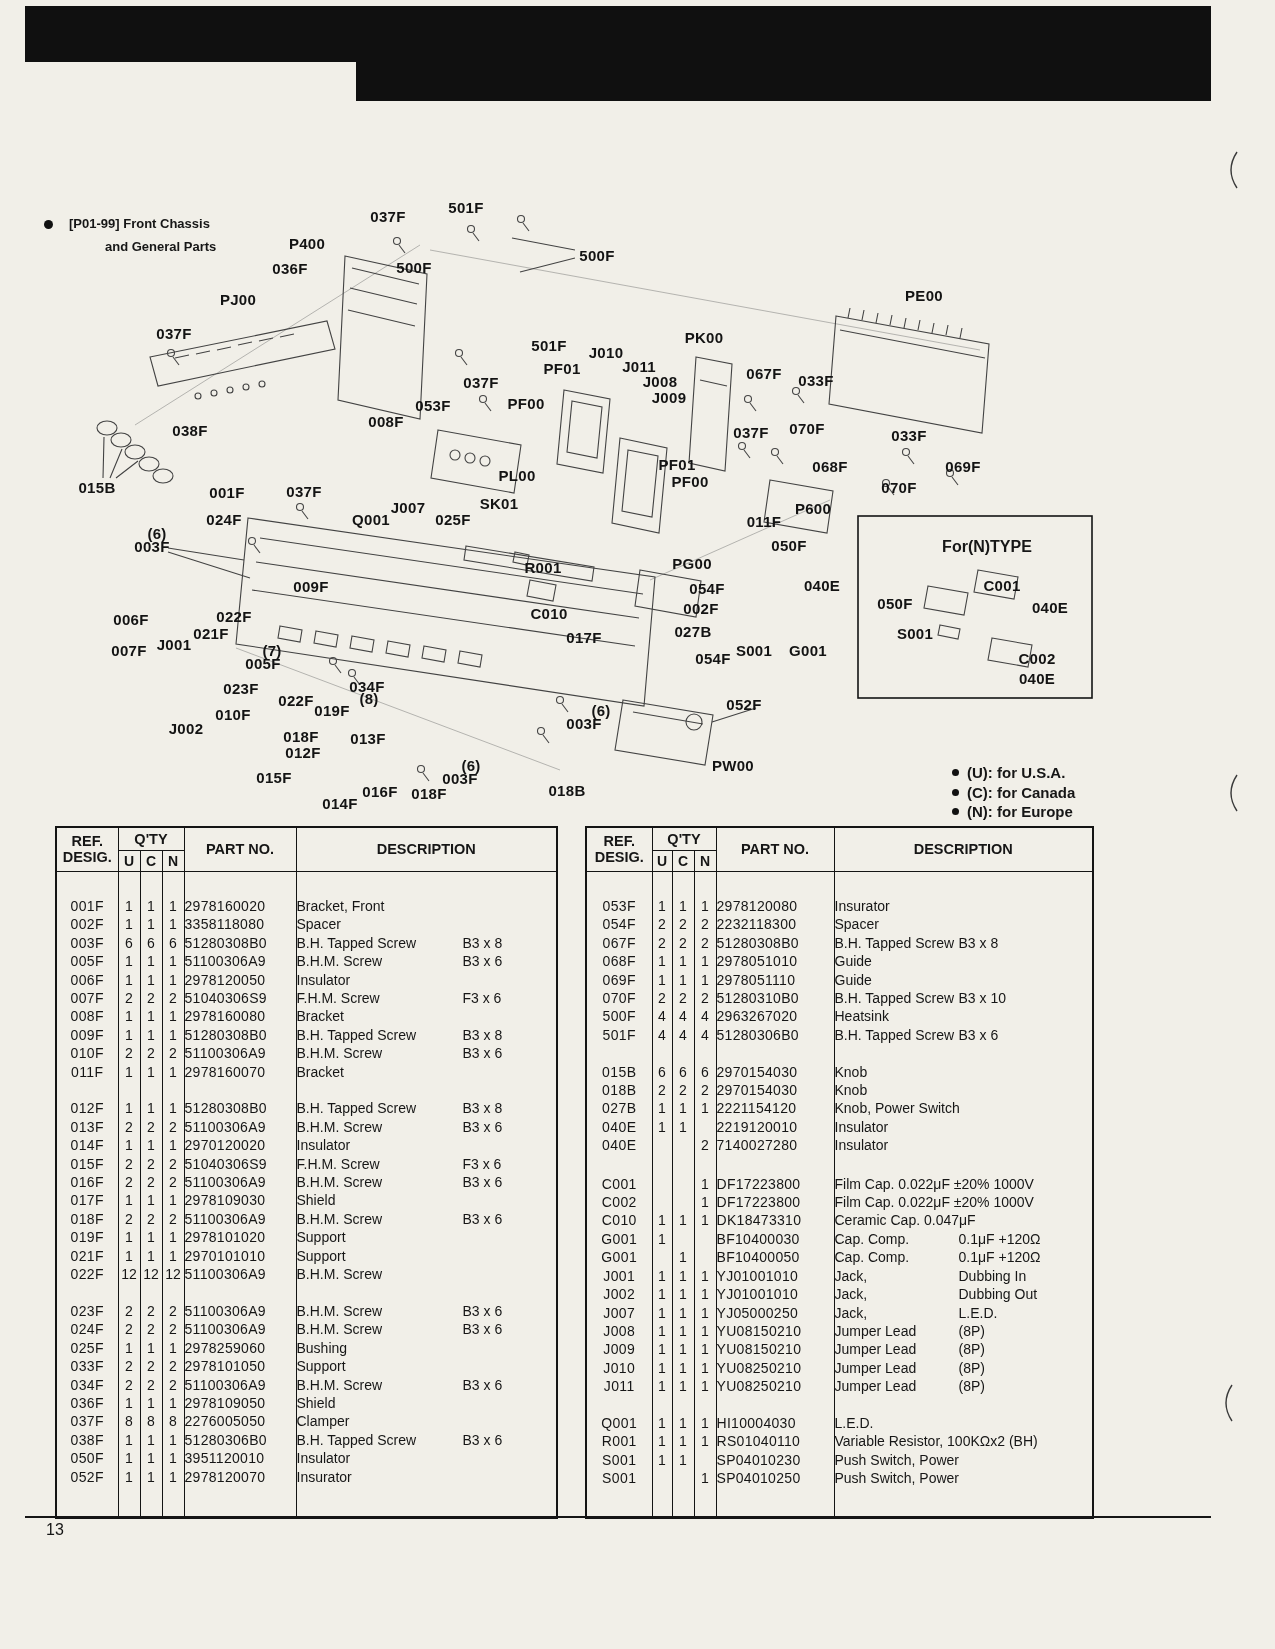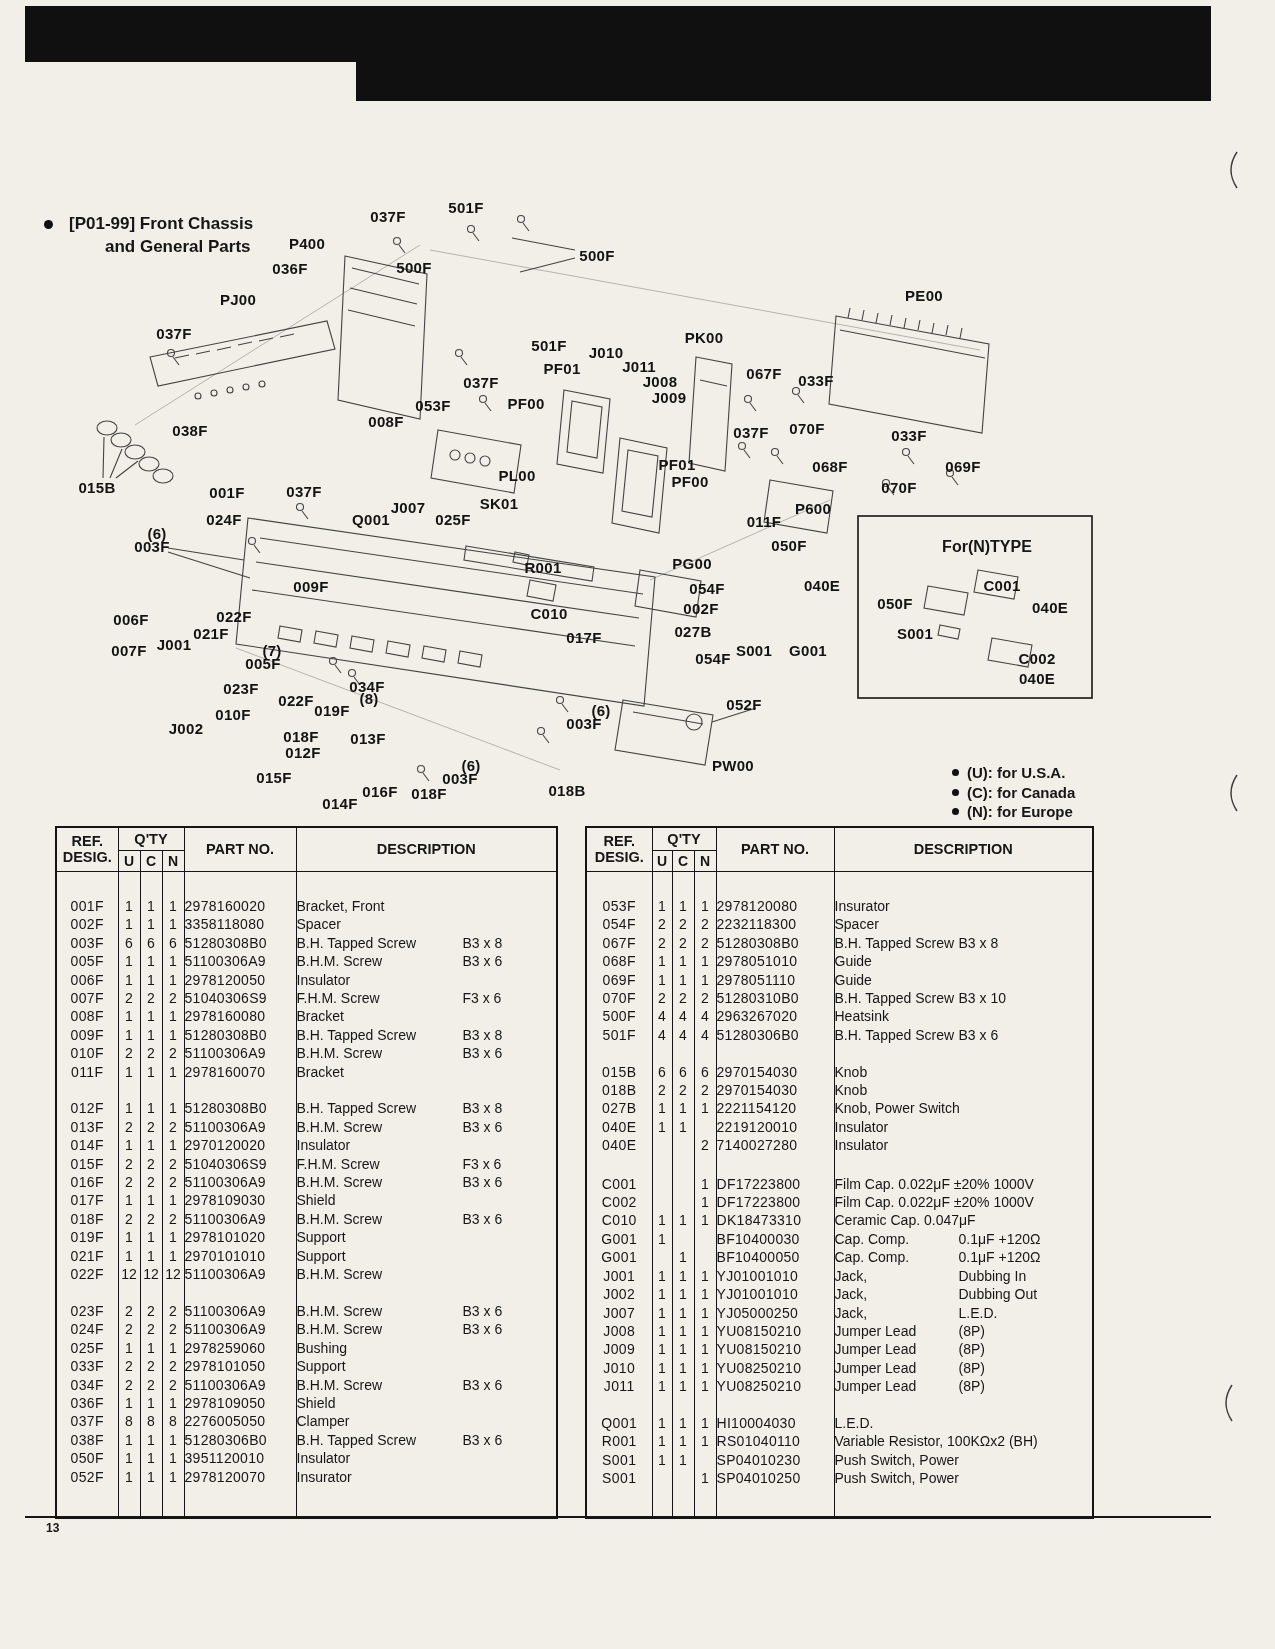--- a/index.html
+++ b/index.html
@@ -10,21 +10,21 @@
     font-family:"Liberation Sans", sans-serif; overflow:hidden;
   }
   
   .bar-top   { position:absolute; left:25px; top:6px;  width:1186px; height:56px; background:#101010; }
   .bar-right { position:absolute; left:356px; top:62px; width:855px;  height:39px; background:#101010; }
   .logo-box  { position:absolute; left:25px; top:68px; width:330px; height:38px; background:#101010;
                display:flex; align-items:center; justify-content:center; }
   .logo-text { color:#fdfdfd; font-family:"DejaVu Serif", serif; font-weight:bold; font-style:italic;
                font-size:32px; letter-spacing:9px; transform:scaleY(1.05); }
   
-  .diagram-title { position:absolute; left:42px; top:212px; font-size:17px; font-weight:bold; line-height:23px; }
+  .diagram-title { position:absolute; left:42px; top:212px; font-size:13px; font-weight:bold; line-height:23px; }
   .diagram-title .bullet { position:absolute; left:2px; top:8px; width:9px; height:9px; border-radius:50%; background:#111; }
   .diagram-title .t1 { margin-left:27px; white-space:nowrap; }
   .diagram-title .t2 { margin-left:63px; white-space:nowrap; }
   
   .art { position:absolute; left:0; top:0; pointer-events:none; }
   .dlabel {
     position:absolute; transform:translate(-50%,-50%);
     font-size:15px; font-weight:700; letter-spacing:.3px; white-space:nowrap; color:#131313;
   }
   .inset-title { position:absolute; transform:translate(-50%,-50%); left:987px; top:547px;
@@ -48,21 +48,21 @@
                    overflow:hidden; white-space:nowrap; }
   td.ref  { text-align:center; letter-spacing:.4px; }
   td.qty  { text-align:center; }
   td.part { padding-left:9px; letter-spacing:.3px; }
   td.desc { padding-left:11px; position:relative; }
   td.desc .spec { position:absolute; top:0; }
   .left-table  td.desc .spec { left:166px; }
   .right-table td.desc .spec { left:124px; }
   
   .footer-rule { position:absolute; left:25px; top:1516px; width:1186px; height:2px; background:#161616; }
-  .page-number { position:absolute; left:46px; top:1521px; font-size:12px; font-weight:bold; }
+  .page-number { position:absolute; left:46px; top:1521px; font-size:16px; font-weight:normal; }
 </style>
 </head>
 <body>
 
 <div class="page">
 
   <div class="bar-top"></div>
   <div class="bar-right"></div>
 
   <div class="diagram-title">

